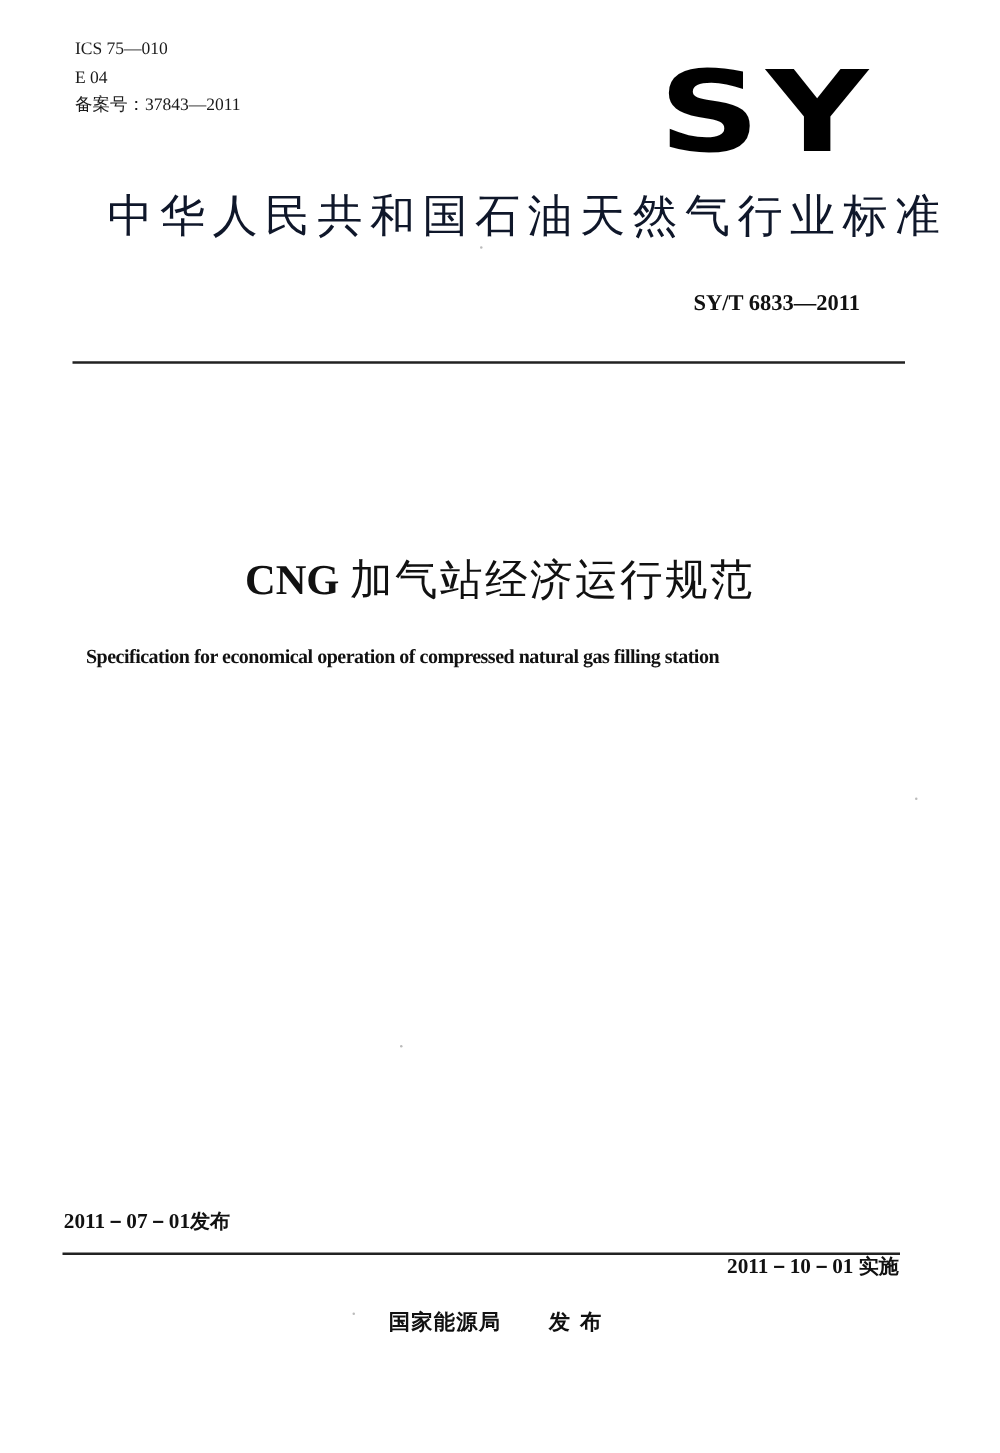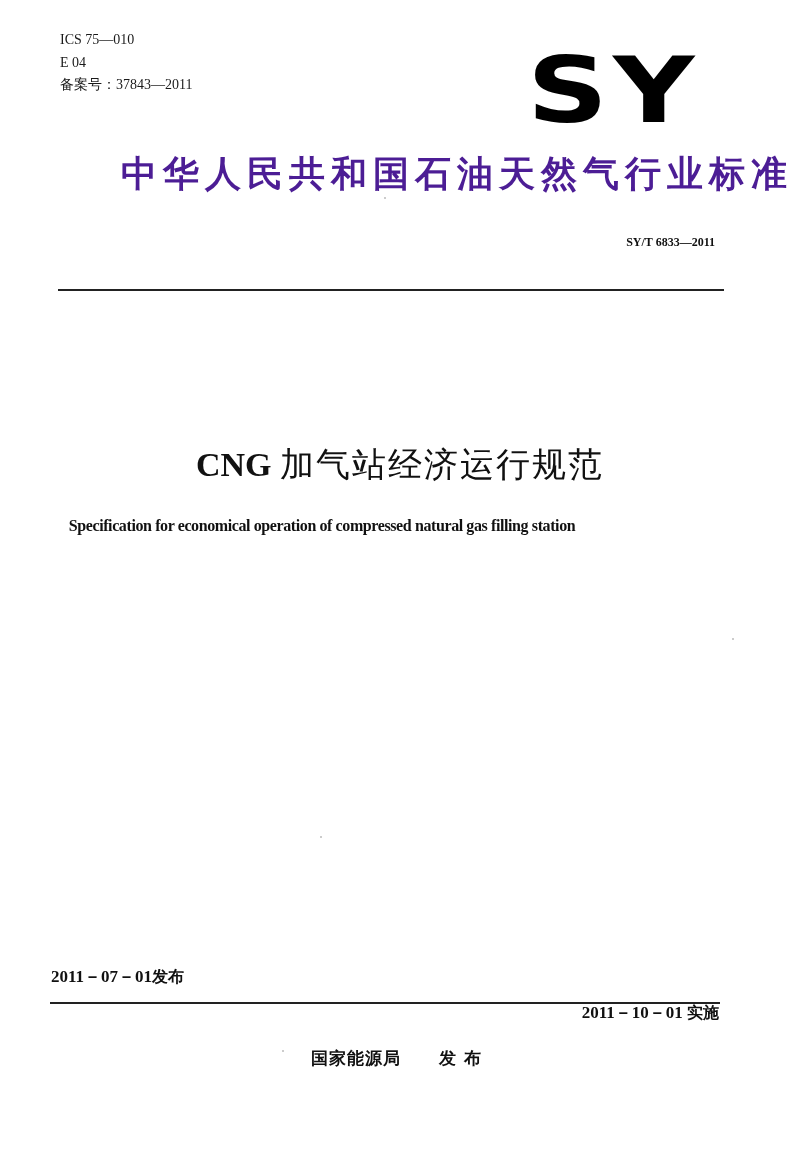--- a/index.html
+++ b/index.html
@@ -40,35 +40,34 @@
       color: #000000;
       transform: scaleX(1.25);
       transform-origin: left top;
     }
 
     .std-title {
       left: 86px;
       top: 152px;
       width: 640px;
       font-family: "DejaVu Sans", sans-serif;
-      font-weight: bold;
+      font-weight: normal;
       font-size: 36px;
       line-height: 44px;
       letter-spacing: 6px;
-      color: #4c1d95;
+      color: #0f172a;
       white-space: nowrap;
-      margin-left: 35px;
     }
 
     .std-number {
-      right: 85px;
+      right: 112px;
       top: 232px;
       font-family: "Liberation Serif", serif;
       font-weight: bold;
-      font-size: 12px;
+      font-size: 18px;
       line-height: 20px;
       color: #111111;
       text-align: right;
     }
 
     .rule {
       height: 2px;
       background: #222222;
     }
     .rule-top {

